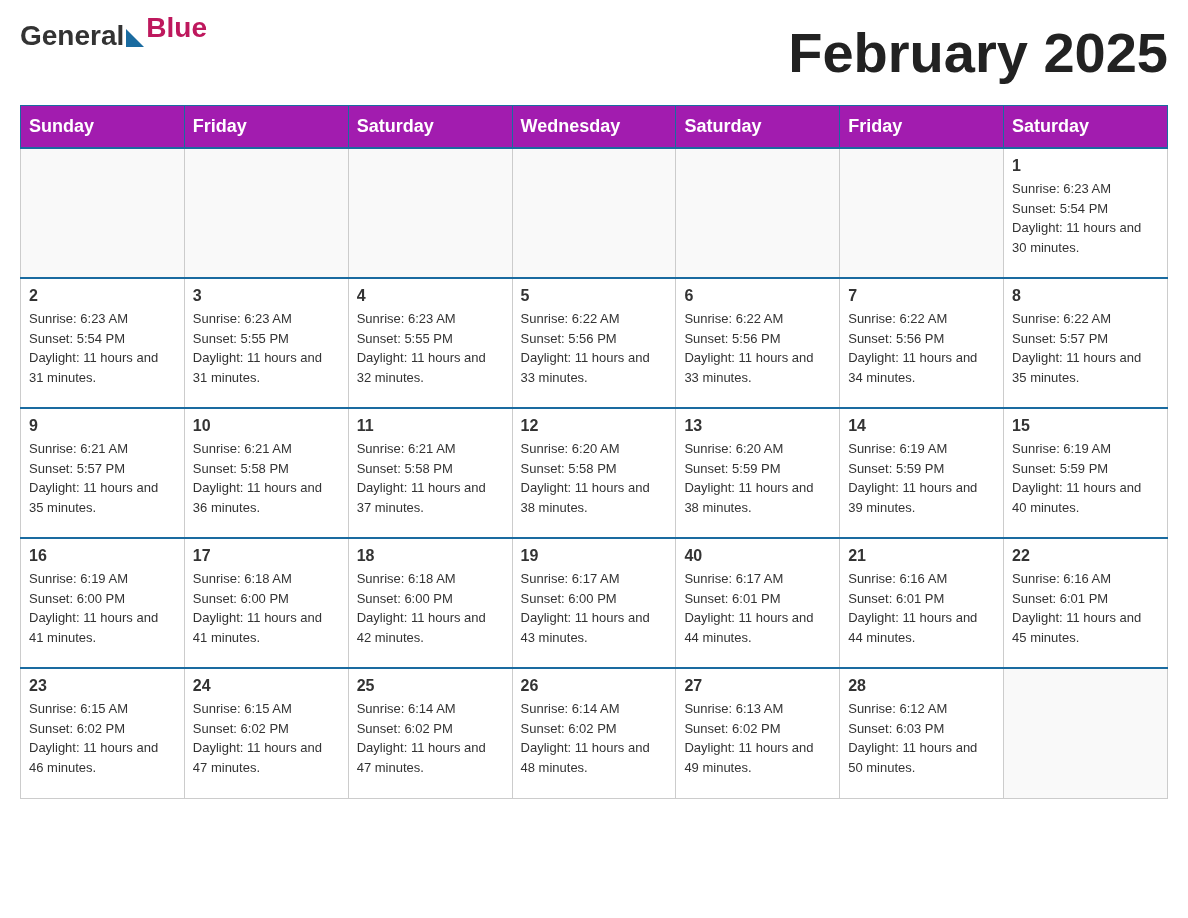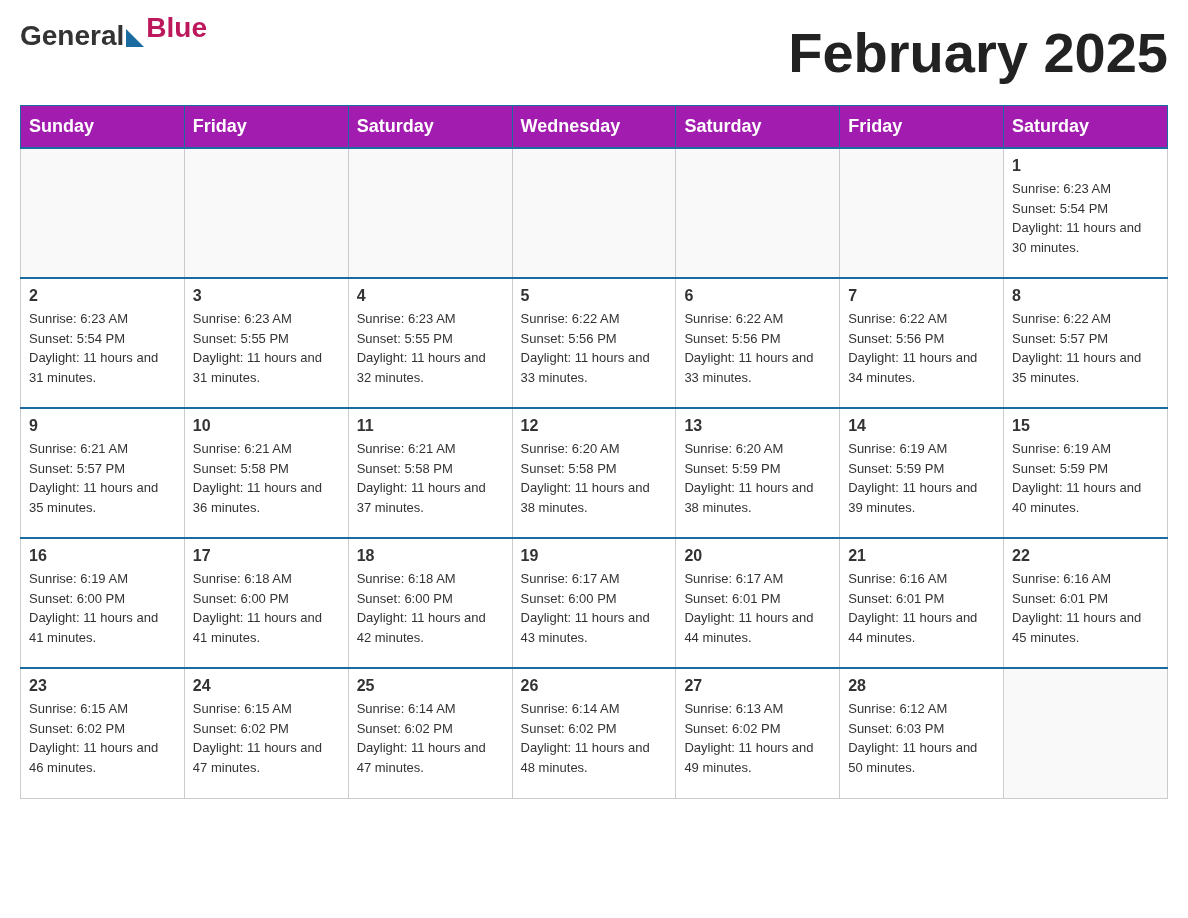--- a/index.html
+++ b/index.html
@@ -212,21 +212,21 @@
         </td>
         <td>
           <span class="day-num">18</span>
           <div class="day-info">Sunrise: 6:18 AM<br>Sunset: 6:00 PM<br>Daylight: 11 hours and 42 minutes.</div>
         </td>
         <td>
           <span class="day-num">19</span>
           <div class="day-info">Sunrise: 6:17 AM<br>Sunset: 6:00 PM<br>Daylight: 11 hours and 43 minutes.</div>
         </td>
         <td>
-          <span class="day-num">20</span>
+          <span class="day-num">40</span>
           <div class="day-info">Sunrise: 6:17 AM<br>Sunset: 6:01 PM<br>Daylight: 11 hours and 44 minutes.</div>
         </td>
         <td>
           <span class="day-num">21</span>
           <div class="day-info">Sunrise: 6:16 AM<br>Sunset: 6:01 PM<br>Daylight: 11 hours and 44 minutes.</div>
         </td>
         <td>
           <span class="day-num">22</span>
           <div class="day-info">Sunrise: 6:16 AM<br>Sunset: 6:01 PM<br>Daylight: 11 hours and 45 minutes.</div>
         </td>

